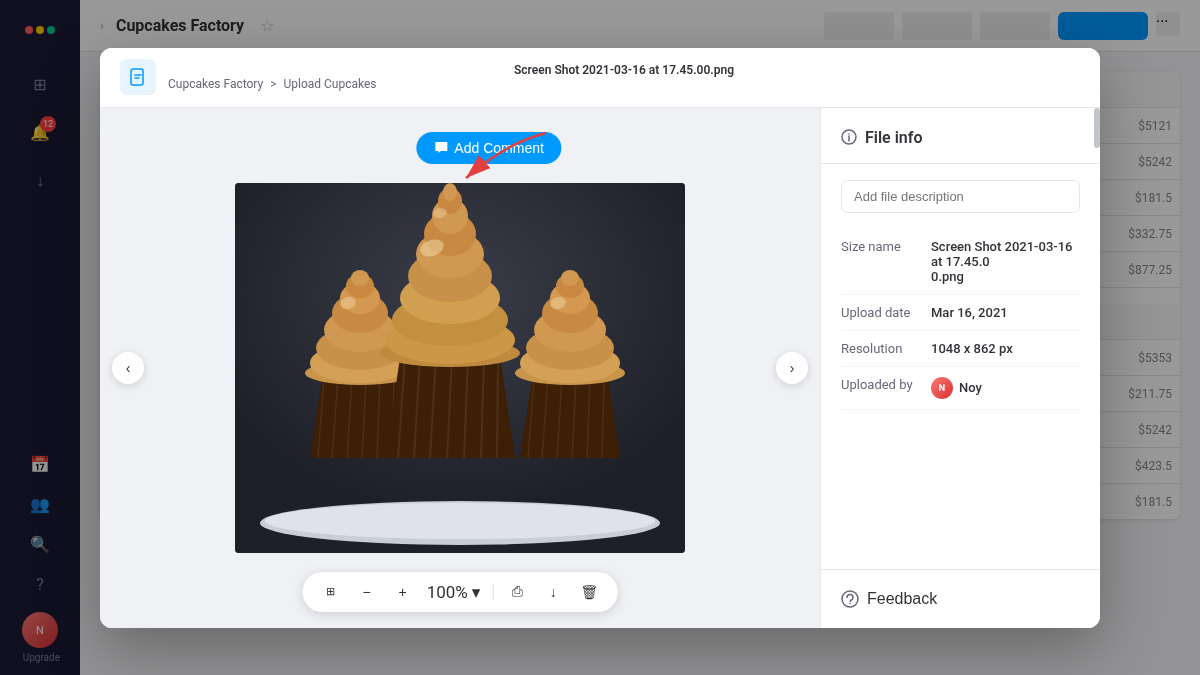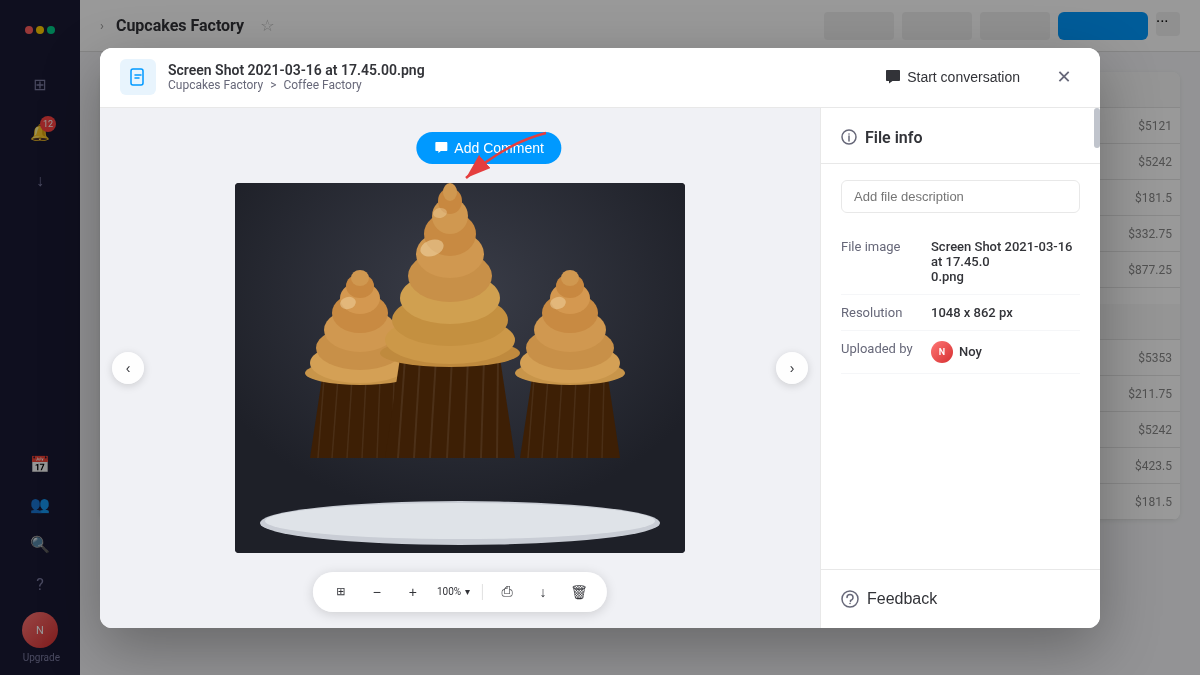--- a/index.html
+++ b/index.html
@@ -185,23 +185,24 @@
       color: #0099ff;
       font-size: 18px;
       flex-shrink: 0;
     }
 
     .file-title-area {
       flex: 1;
     }
 
     .file-name {
-      font-size: 14px;
+      font-size: 12px;
       font-weight: 600;
       color: #323338;
+      text-align: center;
     }
 
     .breadcrumb {
       font-size: 12px;
       color: #676879;
     }
 
     .breadcrumb span {
       color: #676879;
     }
@@ -334,21 +335,21 @@
       font-size: 14px;
       display: flex;
       align-items: center;
       justify-content: center;
       width: 24px;
       height: 24px;
       border-radius: 4px;
     }
 
     .zoom-display {
-      font-size: 10px;
+      font-size: 17px;
       color: #323338;
       display: flex;
       align-items: center;
       gap: 4px;
     }
 
     .toolbar-divider {
       width: 1px;
       height: 16px;
       background: #e0e0e0;
@@ -613,33 +614,22 @@
           <svg width="20" height="20" viewBox="0 0 20 20" fill="none">
             <rect x="3" y="2" width="12" height="16" rx="2" fill="#e8f4fd" stroke="#0099ff" stroke-width="1.5"></rect>
             <path d="M7 8h6M7 11h4" stroke="#0099ff" stroke-width="1.5" stroke-linecap="round"></path>
           </svg>
         </div>
         <div class="file-title-area">
           <div class="file-name">Screen Shot 2021-03-16 at 17.45.00.png</div>
           <div class="breadcrumb">
             <span>Cupcakes Factory</span>
             <span class="breadcrumb-sep"> &gt; </span>
-            <span>Coffee Factory</span>
+            <span>Upload Cupcakes</span>
           </div>
-        </div>
-        <div class="header-actions">
-          <button class="start-conversation-btn">
-            <svg width="16" height="16" viewBox="0 0 16 16" fill="none">
-              <path d="M14 1H2C1.45 1 1 1.45 1 2v9c0 .55.45 1 1 1h2v2.5l3.5-2.5H14c.55 0 1-.45 1-1V2c0-.55-.45-1-1-1z" fill="#323338"></path>
-            </svg>
-            <span>Start conversation</span>
-          </button>
-          <button class="close-btn">
-            <span>✕</span>
-          </button>
         </div>
       </div>
 
       <div class="modal-body">
 
         <div class="image-panel">
 
           <button class="add-comment-btn">
             <svg width="14" height="14" viewBox="0 0 14 14" fill="none">
               <path d="M12 1H2C1.45 1 1 1.45 1 2v7c0 .55.45 1 1 1h2v2l2.5-2H12c.55 0 1-.45 1-1V2c0-.55-.45-1-1-1z" fill="white"></path>
@@ -764,25 +754,29 @@
               <circle cx="8" cy="5" r="0.8" fill="#676879"></circle>
             </svg>
             <span class="info-title">File info</span>
           </div>
 
           <input class="description-input" type="text" placeholder="Add file description" style="">
 
           <div class="file-info-table">
 
             <div class="file-info-row">
-              <span class="info-label">File image</span>
+              <span class="info-label">Size name</span>
               <span class="info-value">Screen Shot 2021-03-16 at 17.45.0<br>0.png</span>
             </div>
 
 
+            <div class="file-info-row">
+              <span class="info-label">Upload date</span>
+              <span class="info-value">Mar 16, 2021</span>
+            </div>
 
 
             <div class="file-info-row">
               <span class="info-label">Resolution</span>
               <span class="info-value">1048 x 862 px</span>
             </div>
 
             <div class="file-info-row">
               <span class="info-label">Uploaded by</span>
               <span class="info-value">

